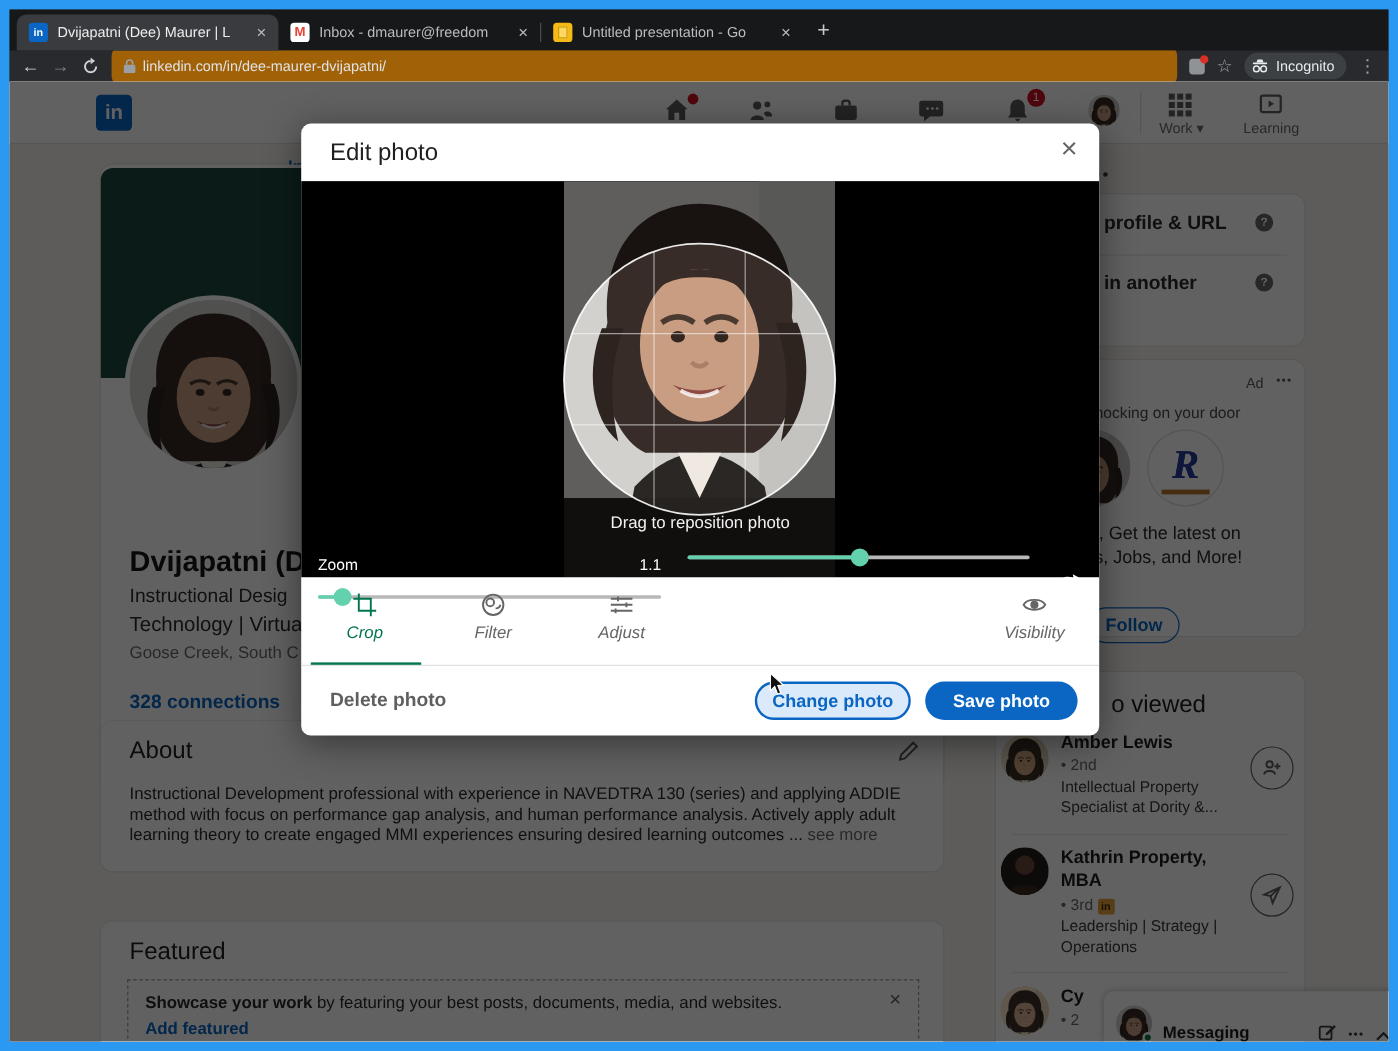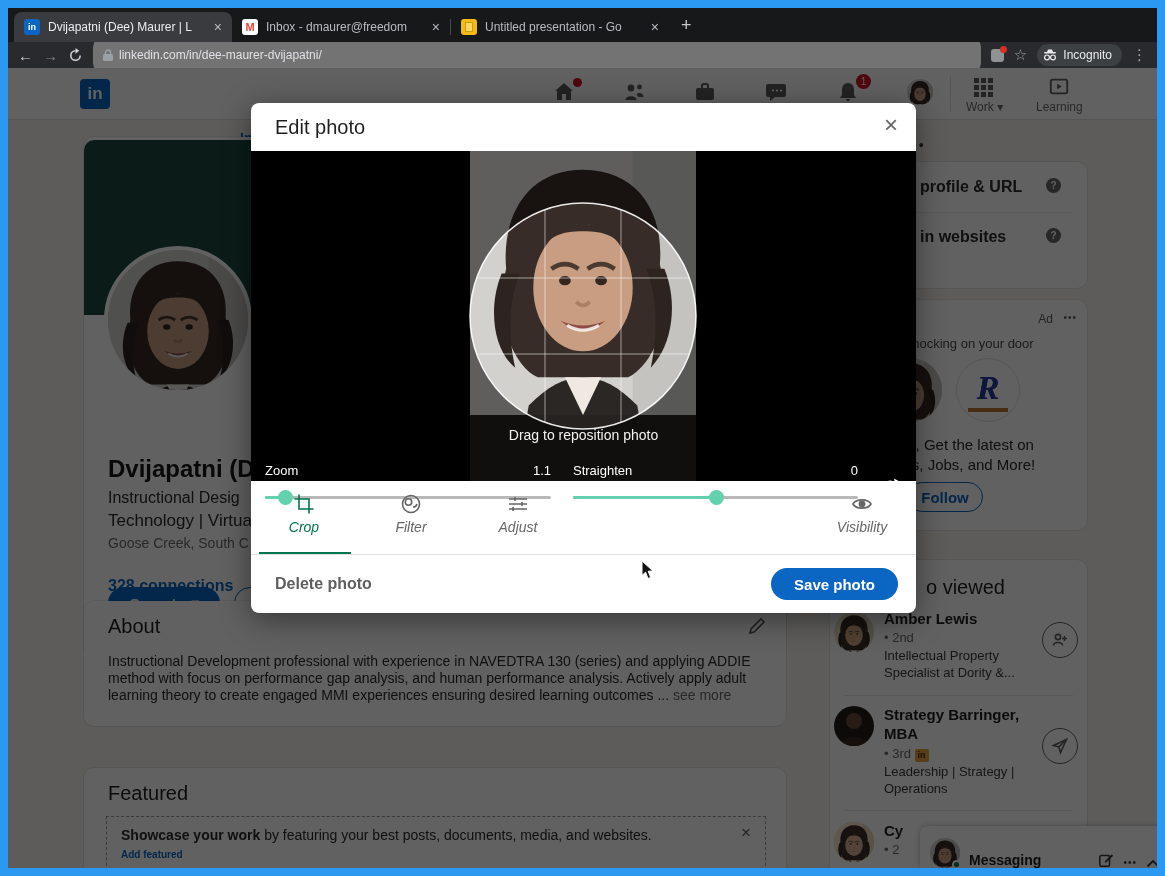--- a/index.html
+++ b/index.html
@@ -16,21 +16,21 @@
   .tab .tclose { font-size:14px; color:#b9bcc0; cursor:default; }
   .tabsep { width:1px; height:16px; background:#4a4b4d; margin-bottom:7px; }
   .newtab { color:#c6c8ca; font-size:18px; margin:0 0 6px 12px; }
   .favicon { width:16px; height:16px; border-radius:3px; display:flex; align-items:center; justify-content:center; font-size:9px; font-weight:bold; flex:none; }
   .fav-li { background:#0a66c2; color:#fff; }
   .fav-gm { background:#fff; color:#ea4335; font-size:11px; }
   .fav-sl { background:#f5ba15; } .fav-sl i { display:block; width:8px; height:10px; background:#fdd663; border:1px solid #caa00a; }
   .toolbar { height:26px; background:#292a2d; display:flex; align-items:center; padding:0 10px; gap:10px; }
   .navarrow { font-size:15px; color:#cfd1d3; }
   .navarrow.dim { color:#808284; }
-  .urlbar { flex:1; height:36px; background:#737373; border-radius:10px; display:flex; align-items:center; gap:6px; padding:0 10px; }
+  .urlbar { flex:1; height:36px; background:#a16207; border-radius:10px; display:flex; align-items:center; gap:6px; padding:0 10px; }
   .urltext { font-size:12px; color:#dfe1e4; }
   .tbicon { color:#9aa0a6; font-size:13px; }
   .extbadge { position:relative; width:13px; height:13px; background:#8f9396; border-radius:3px; }
   .extbadge::after { content:""; position:absolute; right:-3px; top:-3px; width:7px; height:7px; border-radius:50%; background:#d93025; }
   .incog { display:flex; align-items:center; gap:6px; background:#3c4043; border-radius:11px; height:22px; padding:0 10px 0 6px; color:#e8eaed; font-size:12px; }
 
   
   #viewport { position:absolute; left:0; top:60px; width:1149px; height:800px; background:#f3f2ef; overflow:hidden; }
   #scrim { position:absolute; inset:0; background:rgba(0,0,0,0.62); z-index:50; }
 
@@ -42,21 +42,21 @@
   .badge-dot { position:absolute; top:-2px; right:-2px; width:9px; height:9px; border-radius:50%; background:#d11124; }
   .badge-num { position:absolute; top:-6px; right:-7px; min-width:15px; height:15px; border-radius:8px; background:#d11124; color:#fff; font-size:10px; display:flex; align-items:center; justify-content:center; padding:0 3px; }
   .nav-avatar { position:absolute; left:899px; top:11px; width:26px; height:26px; border-radius:50%; overflow:hidden; background:#d8d8d6; }
   .nav-div { position:absolute; left:942px; top:8px; width:1px; height:36px; background:#e0e0e0; }
   .nav-label { position:absolute; font-size:12px; color:#6b6b6b; }
   .gridicon { display:grid; grid-template-columns:repeat(3,5px); gap:2px; }
   .gridicon i { width:5px; height:5px; background:#5c5c5c; }
 
   .card { position:absolute; background:#fff; border-radius:10px; box-shadow:0 0 0 1px rgba(0,0,0,.06); }
   .link-blue { color:#0a66c2; font-weight:bold; }
-  .pill { border-radius:16px; font-weight:bold; font-size:15px; display:inline-flex; align-items:center; justify-content:center; }
+  .pill { border-radius:16px; font-weight:bold; font-size:15px; display:inline-flex; align-items:center; justify-content:center;margin-top:24px; }
   .pill.solid { background:#0a66c2; color:#fff; }
   .pill.outline { border:1.5px solid #0a66c2; color:#0a66c2; background:transparent; }
 
   .qmark { width:15px; height:15px; border-radius:50%; background:#666; color:#fff; font-size:10px; font-weight:bold; display:inline-flex; align-items:center; justify-content:center; }
   .row-divider { position:absolute; height:1px; background:#e6e6e6; }
 
   .action-circle { position:absolute; width:36px; height:36px; border-radius:50%; border:1.5px solid #5f5f5f; display:flex; align-items:center; justify-content:center; }
   .action-circle svg { width:18px; height:18px; fill:none; stroke:#5f5f5f; stroke-width:1.6; }
 
   .msgbar { position:absolute; left:912px; top:758px; width:250px; height:42px; background:#fff; border-radius:8px 8px 0 0; box-shadow:0 0 6px rgba(0,0,0,.25); display:flex; align-items:flex-end; padding:0 10px; gap:9px; }
@@ -275,31 +275,31 @@
           <span>Instructional Development professional with experience in NAVEDTRA 130 (series) and applying ADDIE method with focus on performance gap analysis, and human performance analysis. Actively apply adult learning theory to create engaged MMI experiences ensuring desired learning outcomes ...</span> <span style="color:#6b6b6b">see more</span>
         </div>
       </div>
 
       <div class="card" style="left:76px;top:700px;width:702px;height:120px;border-radius:10px 10px 0 0">
         <div class="abs" style="left:24px;top:14px;font-size:20px;color:#1f1f1f">Featured</div>
         <div class="abs" style="left:22px;top:48px;width:660px;height:60px;border:1px dashed #9a9a9a;padding:10px 14px">
           <div style="font-size:14px;color:#2a2a2a">
             <b>Showcase your work</b><span> by featuring your best posts, documents, media, and websites.</span>
           </div>
-          <div class="link-blue" style="font-size:10px;margin-top:6px">Add featured</div>
+          <div class="link-blue" style="font-size:14px;margin-top:6px">Add featured</div>
           <span class="abs" style="right:14px;top:6px;font-size:17px;color:#5c5c5c">×</span>
         </div>
       </div>
 
       <div class="abs" style="left:897px;top:69px;font-size:14px;letter-spacing:2px;color:#3a3a3a">•••</div>
       <div class="card" style="left:822px;top:94px;width:257px;height:126px">
         <div class="abs" style="left:90px;top:16px;font-size:16px;font-weight:bold;color:#2a2a2a">profile &amp; URL</div>
         <span class="qmark abs" style="left:216px;top:16px">?</span>
         <div class="row-divider" style="left:14px;top:50px;width:229px"></div>
-        <div class="abs" style="left:90px;top:66px;font-size:16px;font-weight:bold;color:#2a2a2a">in websites</div>
+        <div class="abs" style="left:90px;top:66px;font-size:16px;font-weight:bold;color:#2a2a2a">in another</div>
         <span class="qmark abs" style="left:216px;top:66px">?</span>
       </div>
 
       <div class="card" style="left:822px;top:232px;width:257px;height:230px">
         <div class="abs" style="right:34px;top:12px;font-size:12px;color:#5c5c5c">Ad</div>
         <div class="abs" style="right:10px;top:12px;font-size:10px;letter-spacing:1px;color:#5c5c5c">•••</div>
         <div class="abs" style="left:0;top:36px;width:100%;text-align:center;font-size:13px;color:#4a4a4a">are knocking on your door</div>
         <div class="abs" style="left:48px;top:58px;width:64px;height:64px;border-radius:50%;overflow:hidden;background:#d8d8d6">
           <svg class="avatar-img" viewBox="0 0 100 140" preserveAspectRatio="xMidYMin slice">
               <use href="#portrait"></use>
@@ -333,21 +333,21 @@
               <path d="M13.5 5 v5 M11 7.5 h5"></path>
             </svg>
         </div>
         <div class="row-divider" style="left:14px;top:135px;width:229px"></div>
 
         <div class="abs" style="left:4px;top:146px;width:40px;height:40px;border-radius:50%;overflow:hidden">
           <svg class="avatar-img" viewBox="0 0 40 40">
               <use href="#silhouette"></use>
             </svg>
         </div>
-        <div class="abs" style="left:54px;top:146px;font-size:15px;font-weight:bold;color:#1f1f1f">Strategy Barringer,</div>
+        <div class="abs" style="left:54px;top:146px;font-size:15px;font-weight:bold;color:#1f1f1f">Kathrin Property,</div>
         <div class="abs" style="left:54px;top:165px;font-size:15px;font-weight:bold;color:#1f1f1f">MBA</div>
         <div class="abs" style="left:54px;top:186px;font-size:13px;color:#6b6b6b">
           <span>• 3rd</span>
           <span style="display:inline-block;background:#e7a33e;color:#3a2a00;font-size:9px;font-weight:bold;width:14px;height:13px;text-align:center;border-radius:2px;line-height:13px">in</span>
         </div>
         <div class="abs" style="left:54px;top:204px;font-size:13px;color:#3a3a3a">Leadership | Strategy |</div>
         <div class="abs" style="left:54px;top:221px;font-size:13px;color:#3a3a3a">Operations</div>
         <div class="action-circle" style="left:212px;top:168px">
           <svg viewBox="0 0 18 18">
               <path d="M2.5 8.5 L15.5 2.5 L9.5 15.5 L7.8 9.8 Z"></path>
@@ -421,24 +421,20 @@
               <span>Zoom</span>
               <span>1.1</span>
             </div>
             <div class="track">
               <span class="fill" style="width:7%"></span>
               <span class="thumb" style="left:calc(7% - 7px)"></span>
             </div>
           </div>
 
           <div class="slider-group" style="left:322px;top:312px;width:285px">
-            <div class="slider-head">
-              <span>Straighten</span>
-              <span>0</span>
-            </div>
             <div class="track">
               <span class="fill" style="width:50%"></span>
               <span class="thumb" style="left:calc(50% - 7px)"></span>
             </div>
           </div>
 
           <svg class="abs" style="left:628px;top:326px" width="22" height="22" viewBox="0 0 22 22">
             <path d="M17.5 11 a6.5 6.5 0 1 1 -2.2 -4.9" fill="none" stroke="#fff" stroke-width="1.8"></path>
             <path d="M15 1.5 L16 6.5 L20.5 4.5 Z" fill="#fff"></path>
           </svg>
@@ -472,20 +468,21 @@
                 <path d="M2 11 C5 5.5 17 5.5 20 11 C17 16.5 5 16.5 2 11 Z"></path>
                 <circle cx="11" cy="11" r="2.6" fill="#666"></circle>
               </svg>
             <span>Visibility</span>
           </div>
           <div class="m-underline"></div>
         </div>
 
         <div class="m-footer">
           <span class="m-delete">Delete photo</span>
+          <div class="btn-change">Change photo</div>
           <div class="btn-save">Save photo</div>
         </div>
       </div>
 
       <svg id="cursor" width="14" height="20" viewBox="0 0 14 20">
         <path d="M1 1 L1 15.5 L4.6 12.2 L7 18.5 L9.6 17.4 L7.2 11.2 L12 11 Z" fill="#111" stroke="#fff" stroke-width="1"></path>
       </svg>
 
     </div>
   </div>

